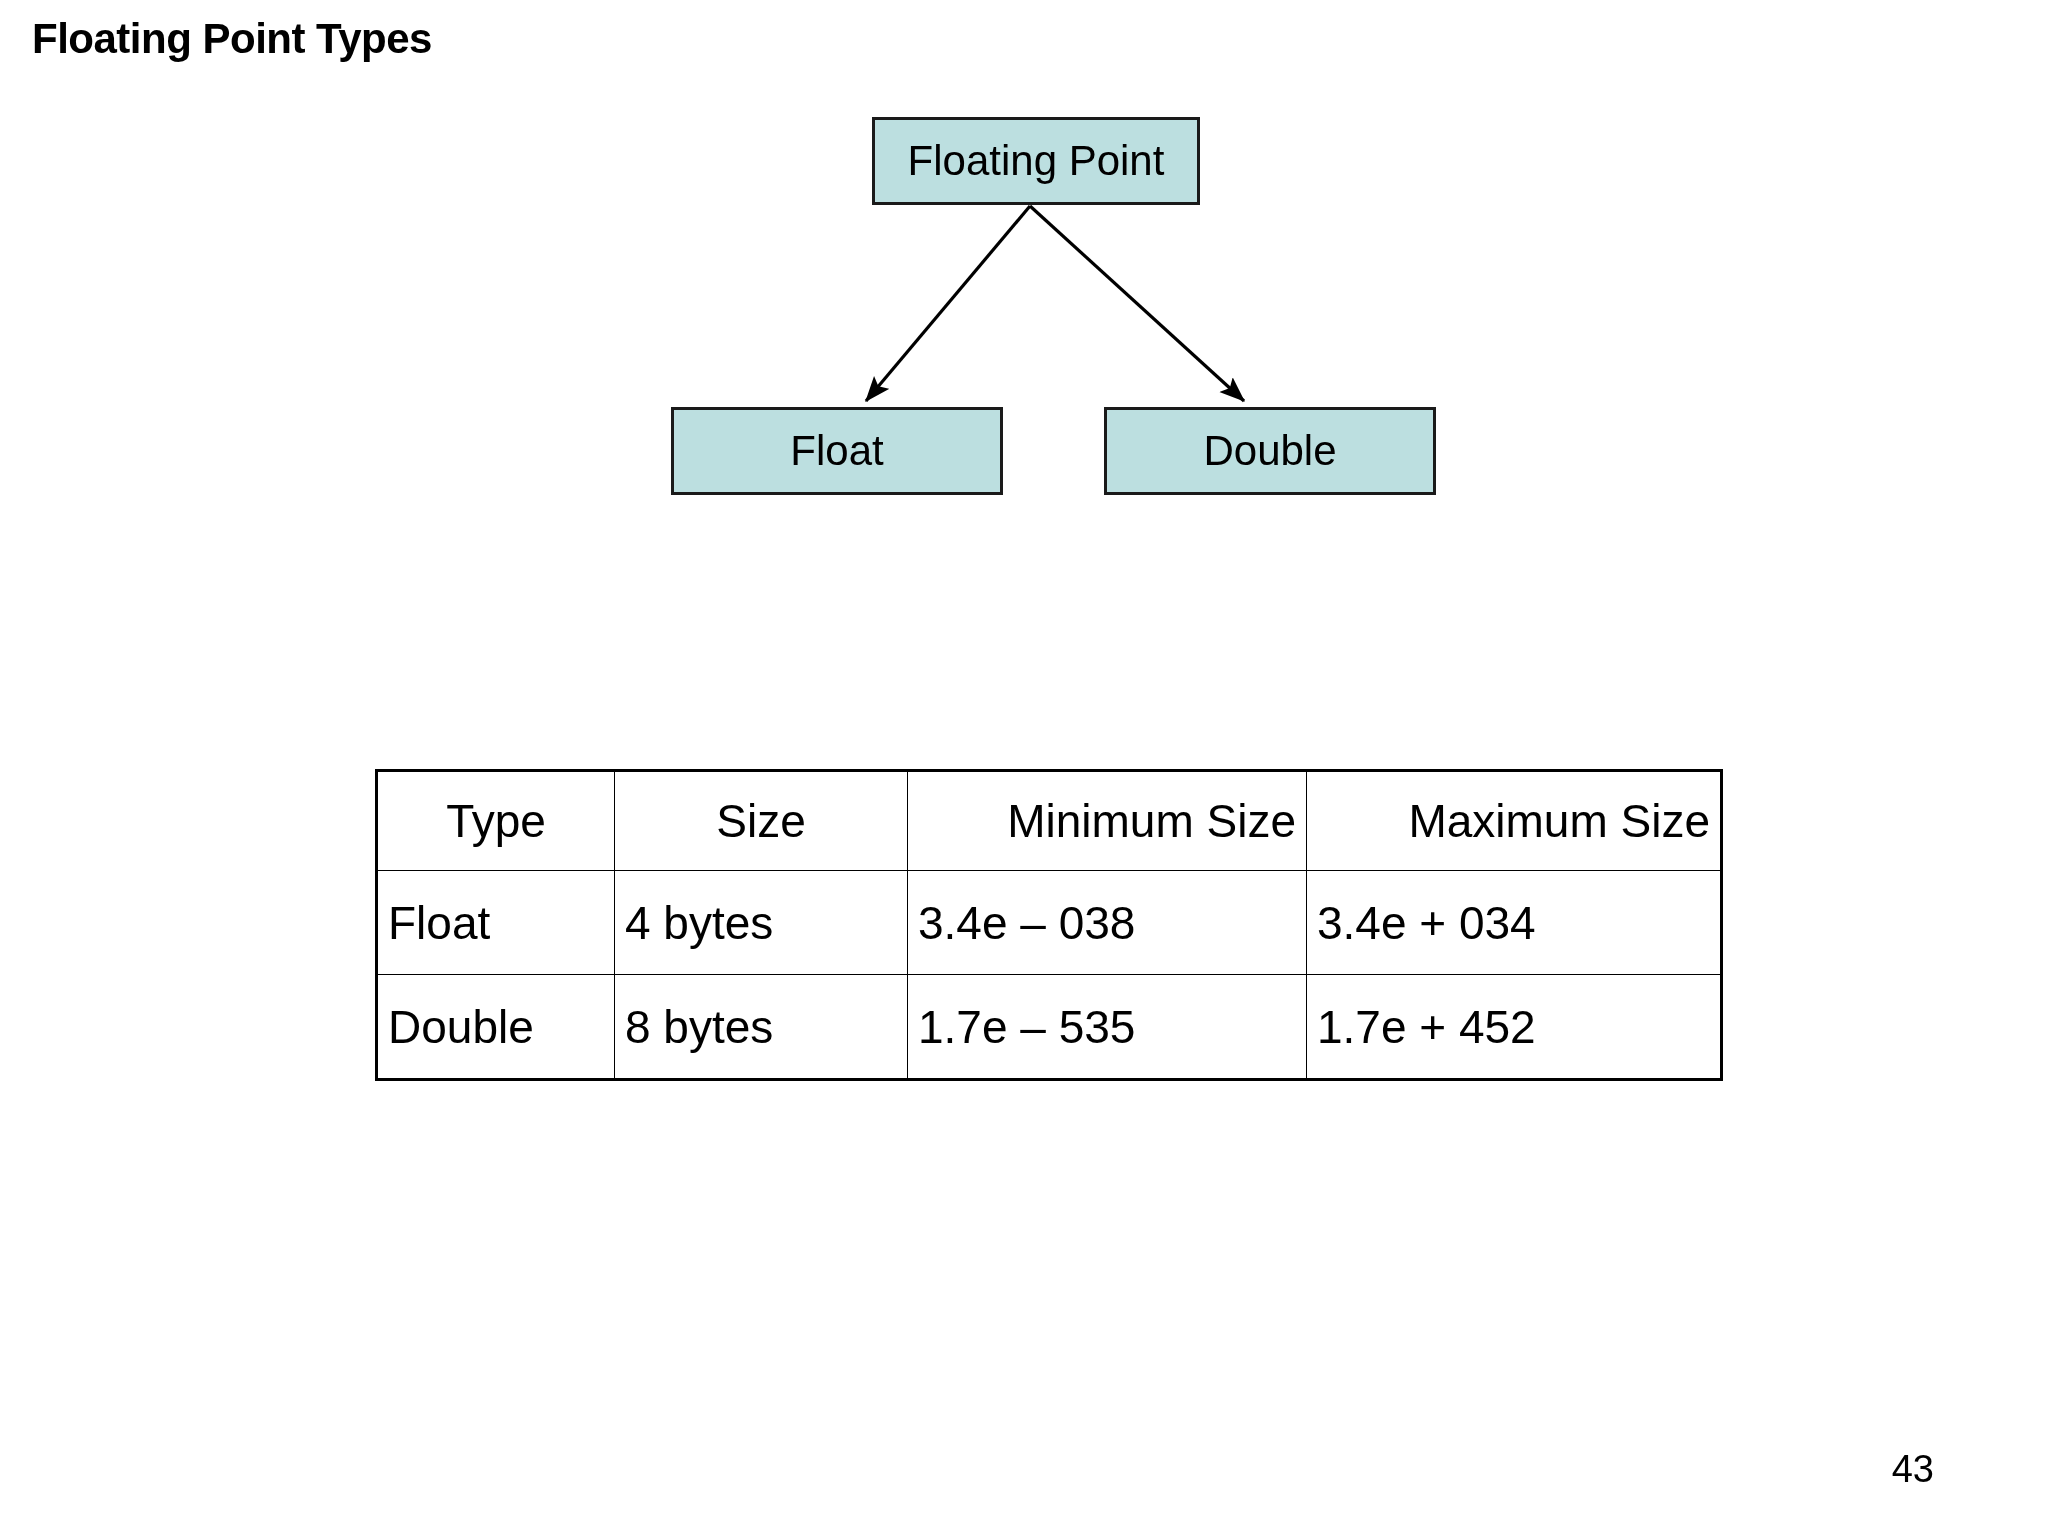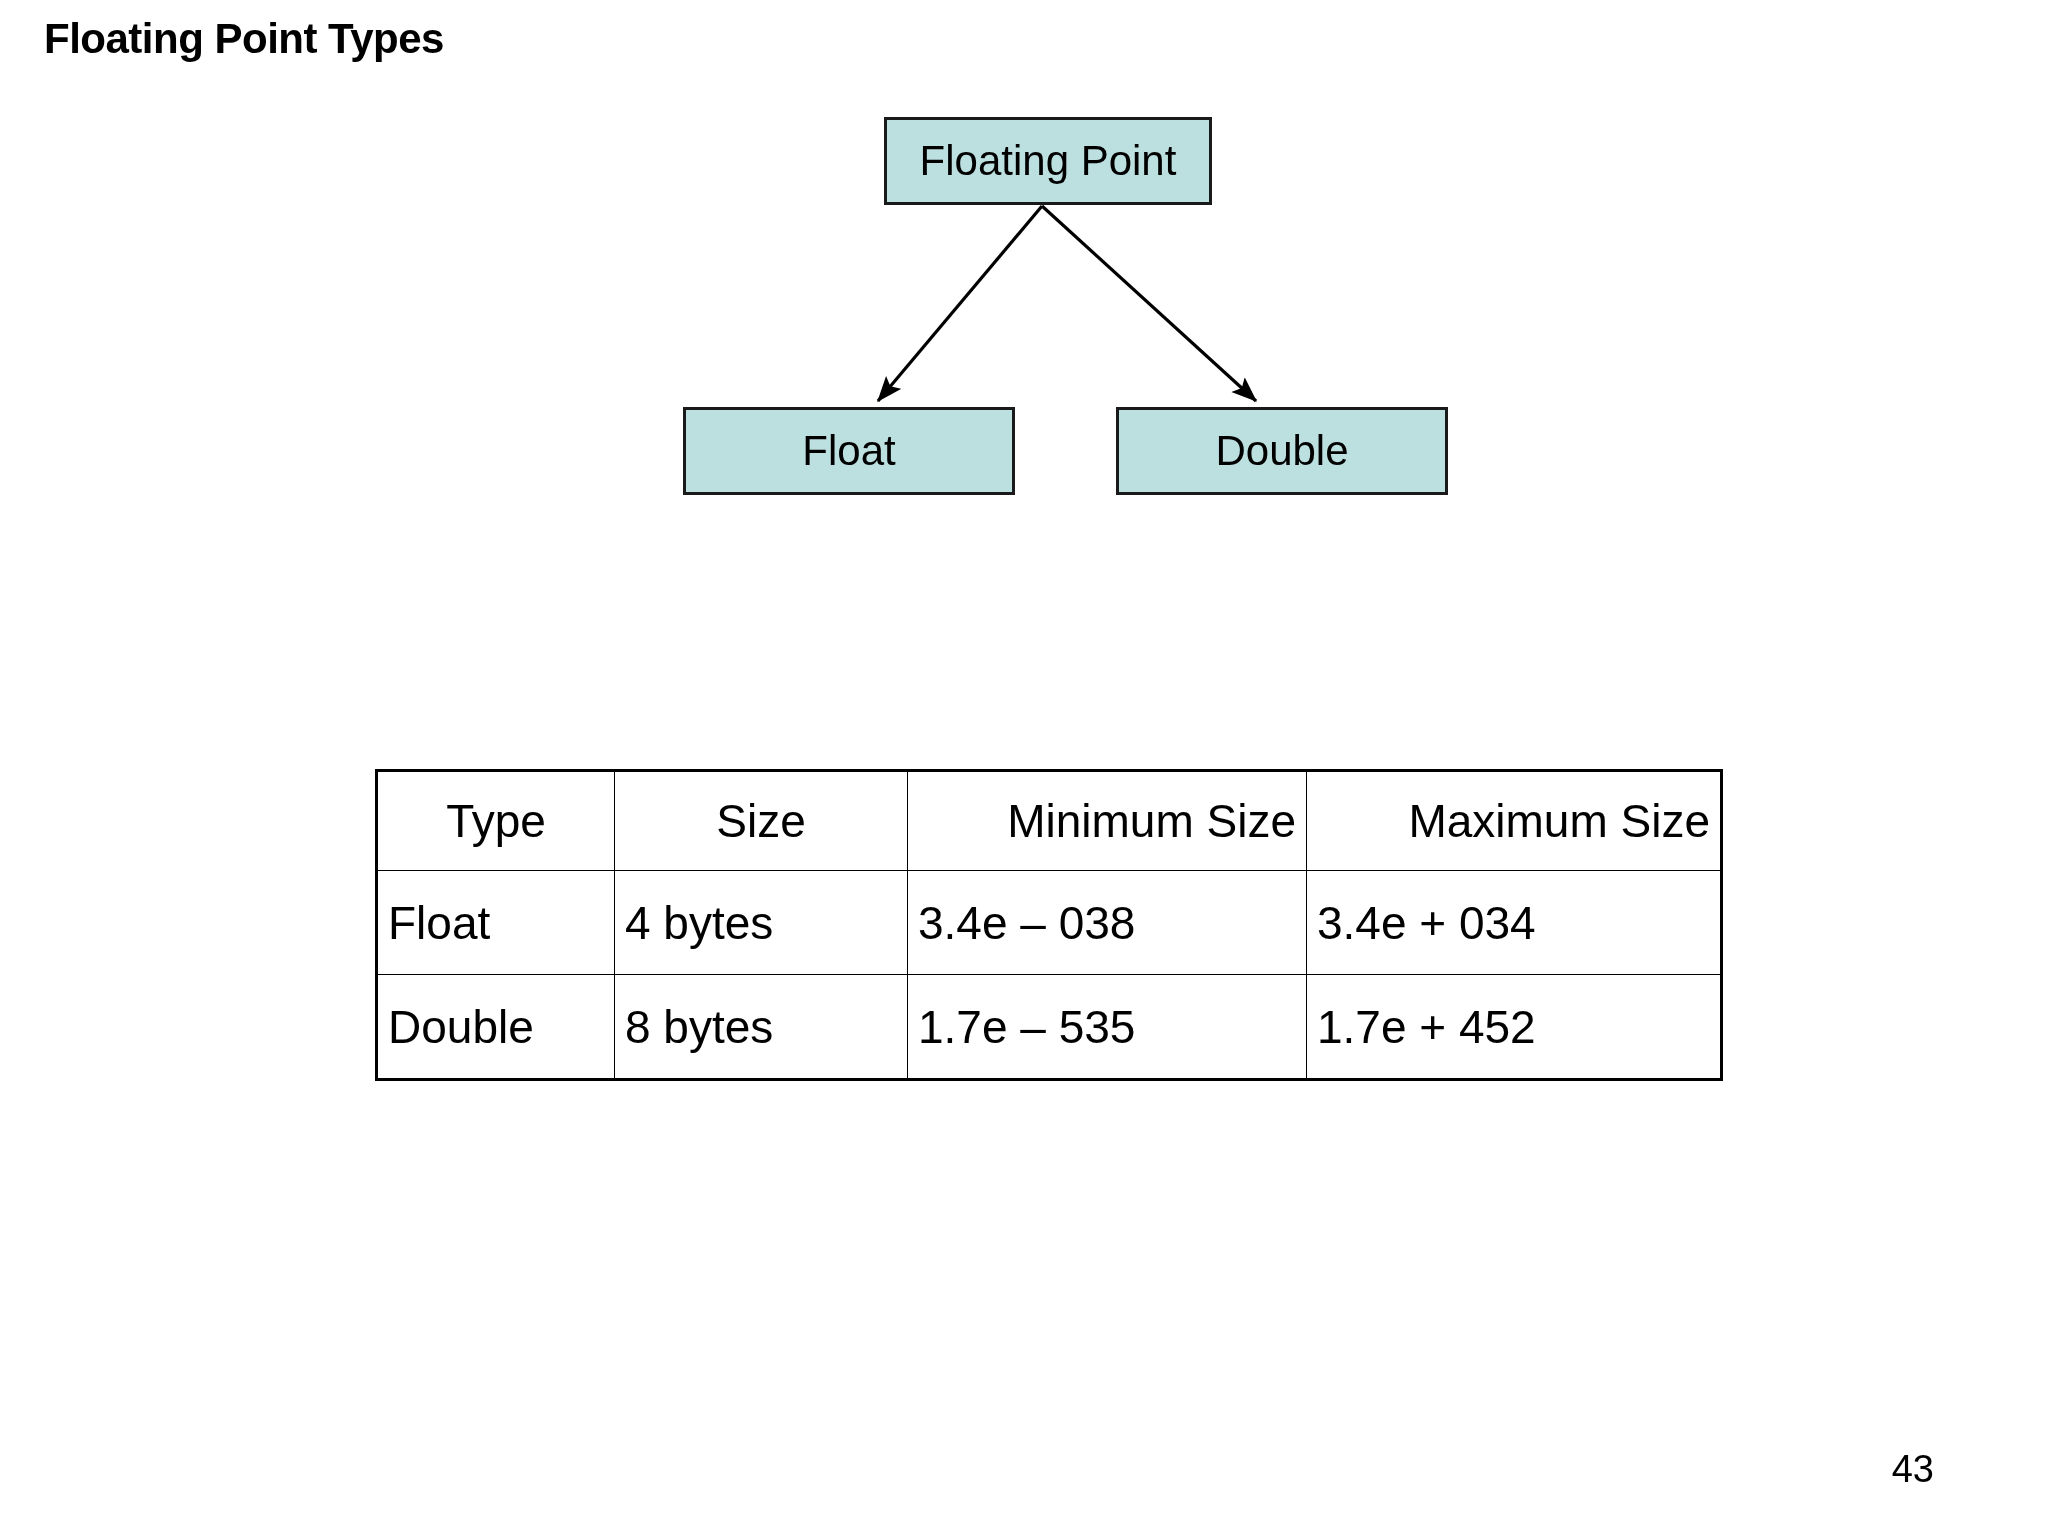--- a/index.html
+++ b/index.html
@@ -13,34 +13,34 @@
     height: 1536px;
     position: relative;
     overflow: hidden;
     font-family: "Liberation Sans", sans-serif;
     color: #000000;
   }
 
   
   #slide-title {
     position: absolute;
-    left: 44px;
+    left: 32px;
     top: 16px;
     font-size: 42px;
     font-weight: bold;
     letter-spacing: -0.5px;
     line-height: 1.1;
     white-space: nowrap;
     color: #000000;
   }
 
   
   #diagram {
     position: absolute;
-    left: 16px;
+    left: 4px;
     top: 0;
     width: 1697px;
     height: 560px;
   }
   .node-box {
     position: absolute;
     background: #bcdfe0;
     border: 3px solid #1a1a1a;
     box-sizing: border-box;
     display: flex;

